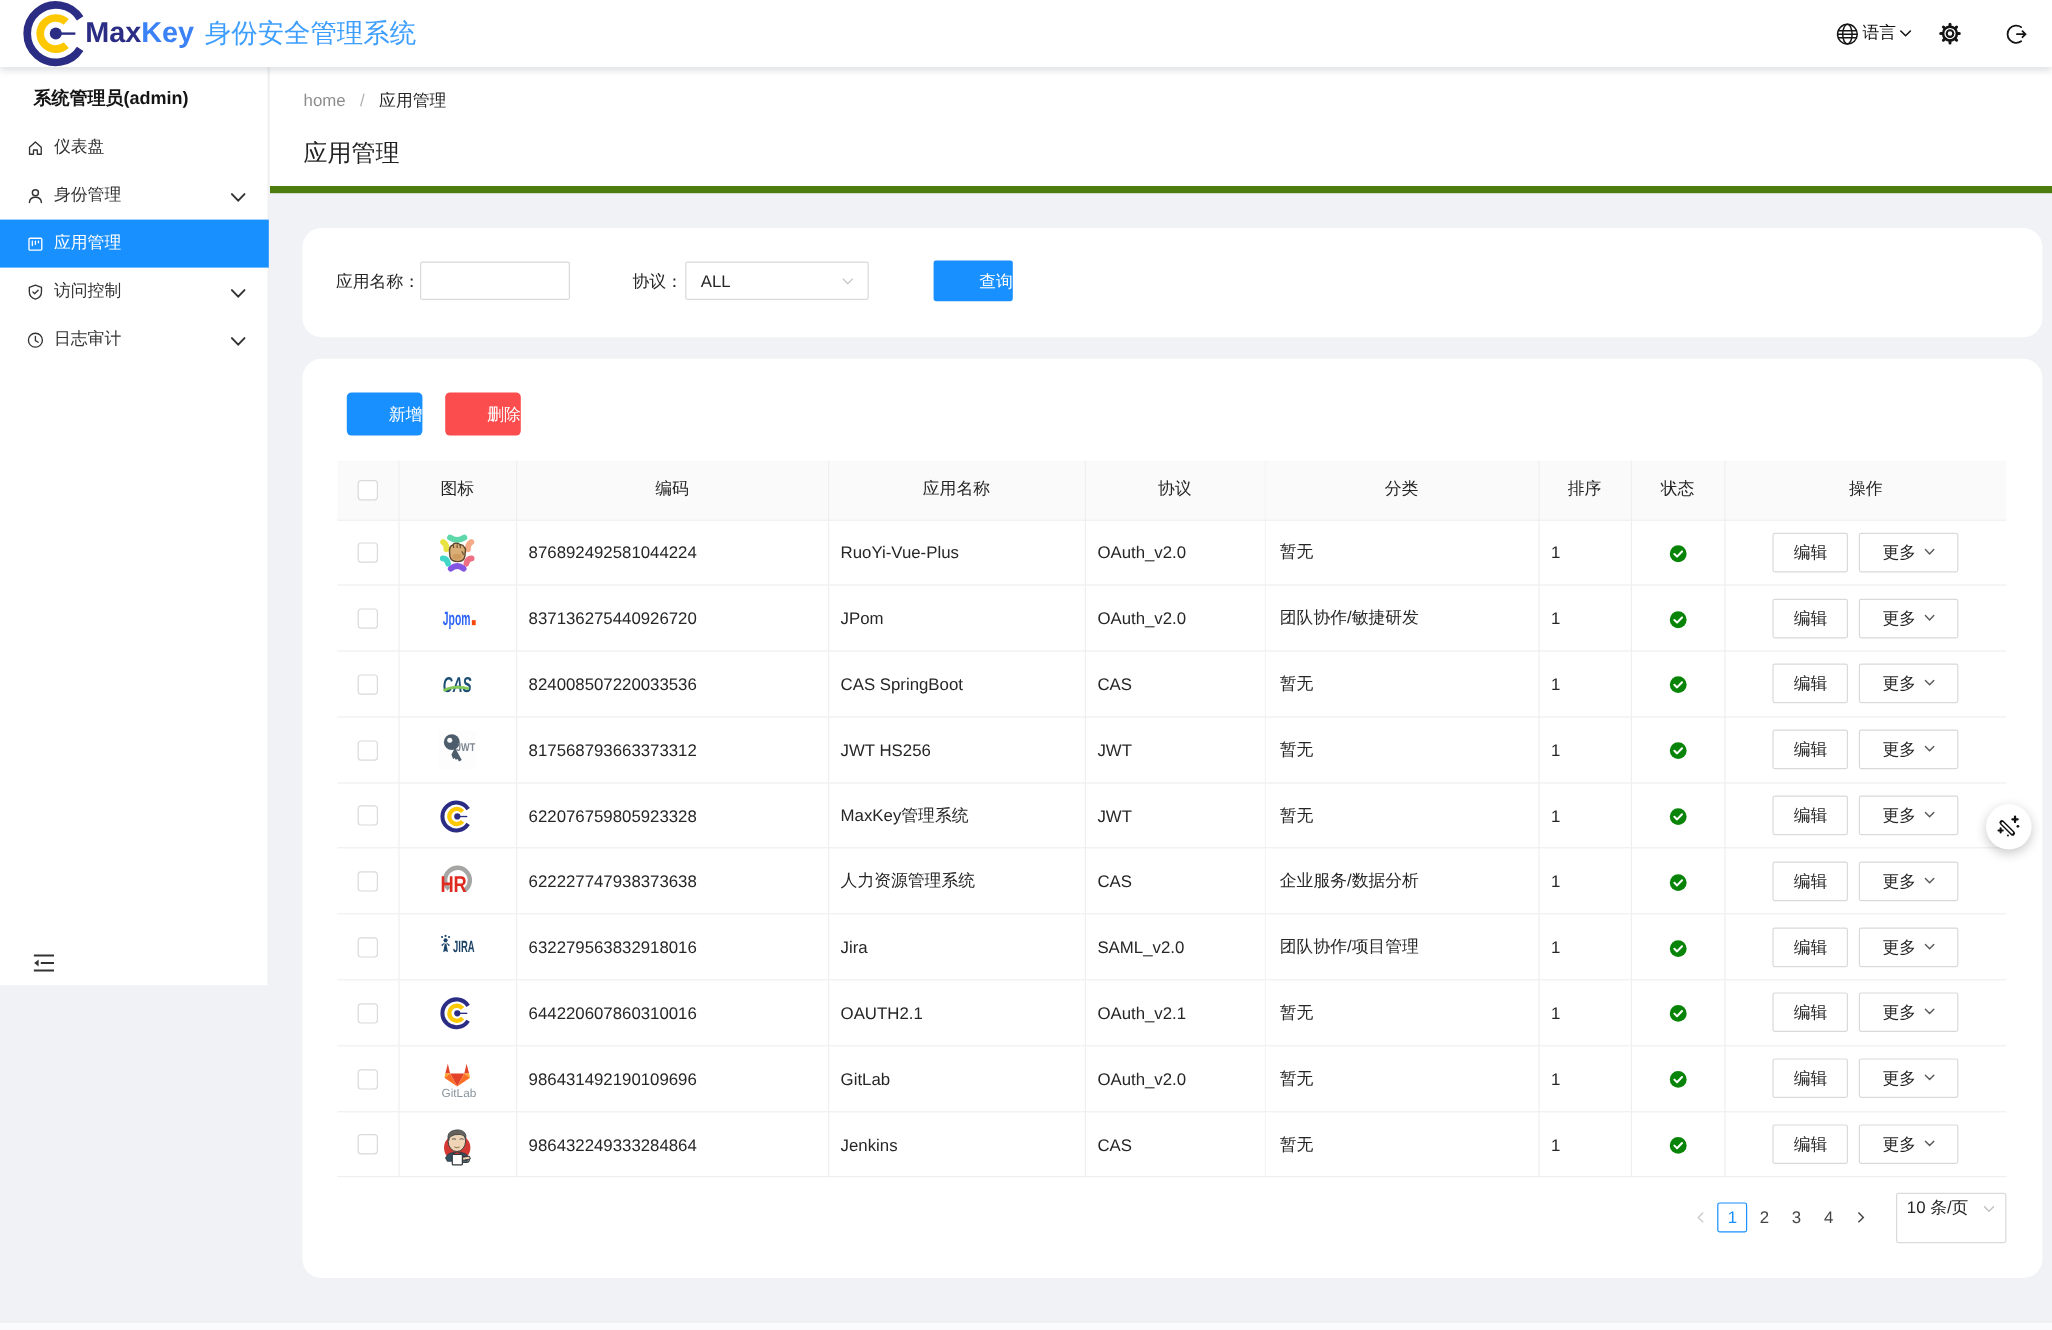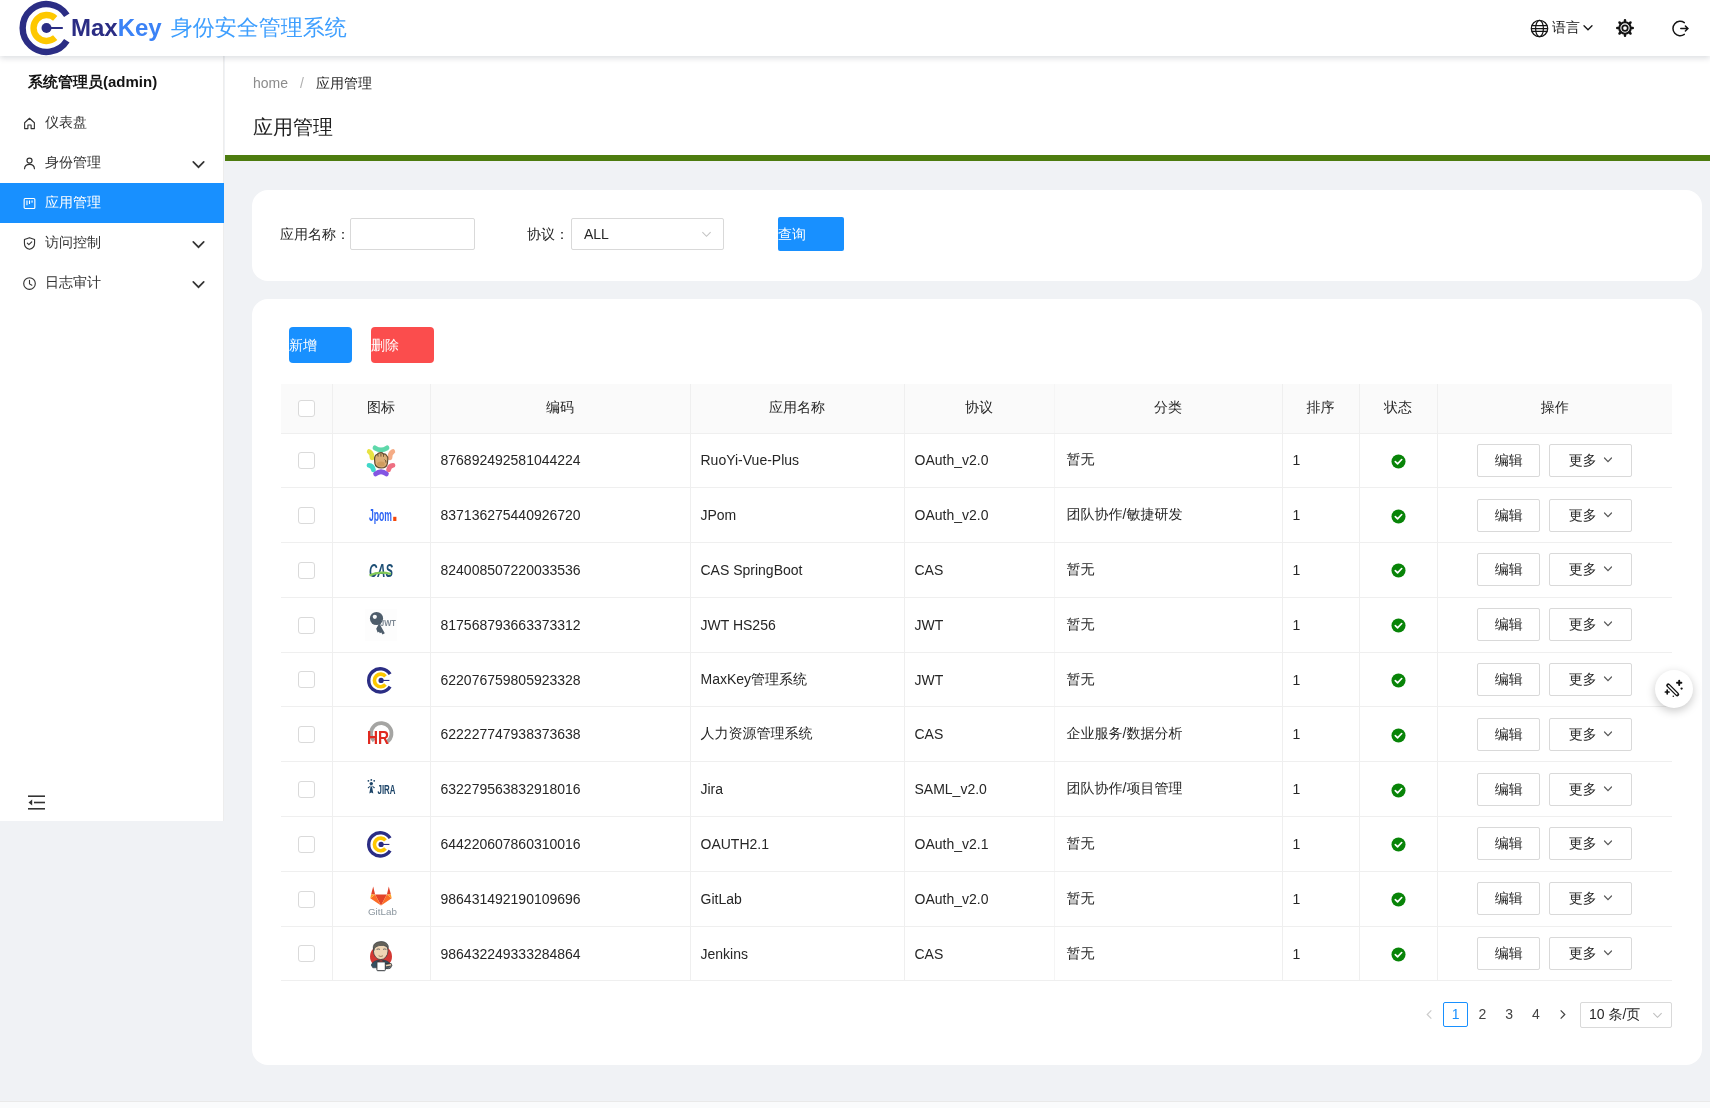--- a/index.html
+++ b/index.html
@@ -30,42 +30,42 @@
 .crumb .sep{margin:0 12px;color:#b0b0b0}
 .ptitle{position:absolute;left:28px;top:58px;font-size:20px;color:#1f1f1f;font-weight:500}
 
 .card{position:absolute;left:252px;width:1450px;background:#fff;border-radius:16px}
 .card1{top:190px;height:91px}
 .card2{top:299px;height:766px}
 
 .f-label{position:absolute;font-size:14px;color:#262626;line-height:32px;height:32px}
 .inp{position:absolute;height:32px;background:#fff;border:1px solid #d9d9d9;border-radius:2px}
 .sel-txt{position:absolute;left:12px;top:0;line-height:30px;font-size:14px;color:#262626}
-.btn{display:inline-block;border:none;border-radius:2px;font-size:14px;color:#fff;text-align:left;font-family:"Liberation Sans",sans-serif}
+.btn{display:inline-block;border:none;border-radius:2px;font-size:14px;color:#fff;text-align:right;font-family:"Liberation Sans",sans-serif}
 .btn-q{position:absolute;left:526px;top:27px;width:66px;height:34px;background:#1890ff;line-height:34px;border-radius:2px}
 .btn-add{position:absolute;left:37px;top:28px;width:63px;height:36px;background:#1890ff;line-height:36px;border-radius:4px}
 .btn-del{position:absolute;left:119px;top:28px;width:63px;height:36px;background:#fb4d4d;line-height:36px;border-radius:4px}
 
 .tbl{position:absolute;left:29px;top:85px;width:1391px;border-collapse:collapse;table-layout:fixed;font-size:14px;color:#262626}
 .tbl th{background:#fafafa;height:49px;font-weight:500;text-align:center;border-bottom:1px solid #efefef;padding:0}
 .tbl td{height:54.8px;border-bottom:1px solid #efefef;padding:0 0 0 10px;overflow:hidden;white-space:nowrap}
 .tbl .vb{border-right:1px solid #efefef}
 .tbl .vbl{border-right:1px solid #f5f5f5}
 td.ctr{text-align:center;padding:0}
 .cb{display:inline-block;width:17px;height:17px;border:1px solid #dadada;border-radius:3px;background:#fff;vertical-align:middle}
 .ic36{display:inline-block;width:36px;height:36px;vertical-align:middle}
 .stat{display:inline-block;width:15px;height:15px;vertical-align:middle}
 .b-edit{display:inline-block;width:63px;height:33px;line-height:31px;border:1px solid #d9d9d9;border-radius:2px;background:#fff;text-align:center;color:#262626}
 .b-more{display:inline-block;width:83px;height:33px;line-height:31px;border:1px solid #d9d9d9;border-radius:2px;background:#fff;text-align:center;color:#262626;margin-left:9px}
 
 .pager{position:absolute;right:30px;top:703px;height:25px;display:flex;align-items:center;font-size:14px}
 .pg{width:25px;height:25px;line-height:23px;text-align:center;margin-left:1.7px;color:#434343;display:inline-flex;align-items:center;justify-content:center}
 .pg.num1{border:1px solid #1890ff;border-radius:2px;color:#1890ff;background:#fff}
 .pg.dis{color:#ccc}
-.pgsel{width:92px;height:26px;border:1px solid #d9d9d9;border-radius:2px;background:#fff;margin-left:5px;line-height:23px;padding-left:8px;color:#262626;position:relative}
+.pgsel{width:92px;height:42px;border:1px solid #d9d9d9;border-radius:2px;background:#fff;margin-left:17px;line-height:23px;padding-left:8px;color:#262626;position:relative}
 
 .fab{position:absolute;left:1655px;top:670px;width:38px;height:38px;border-radius:50%;background:#fff;box-shadow:0 3px 10px rgba(0,0,0,.22);z-index:30;display:flex;align-items:center;justify-content:center}
 .bstrip{position:absolute;left:0;top:1101px;width:1710px;height:7px;background:#fafbfc;border-top:1px solid #e9e9e9}
 </style>
 </head>
 <body>
 
 <div class="aside">
   <div class="admin">系统管理员(admin)</div>
   <div class="menu">

